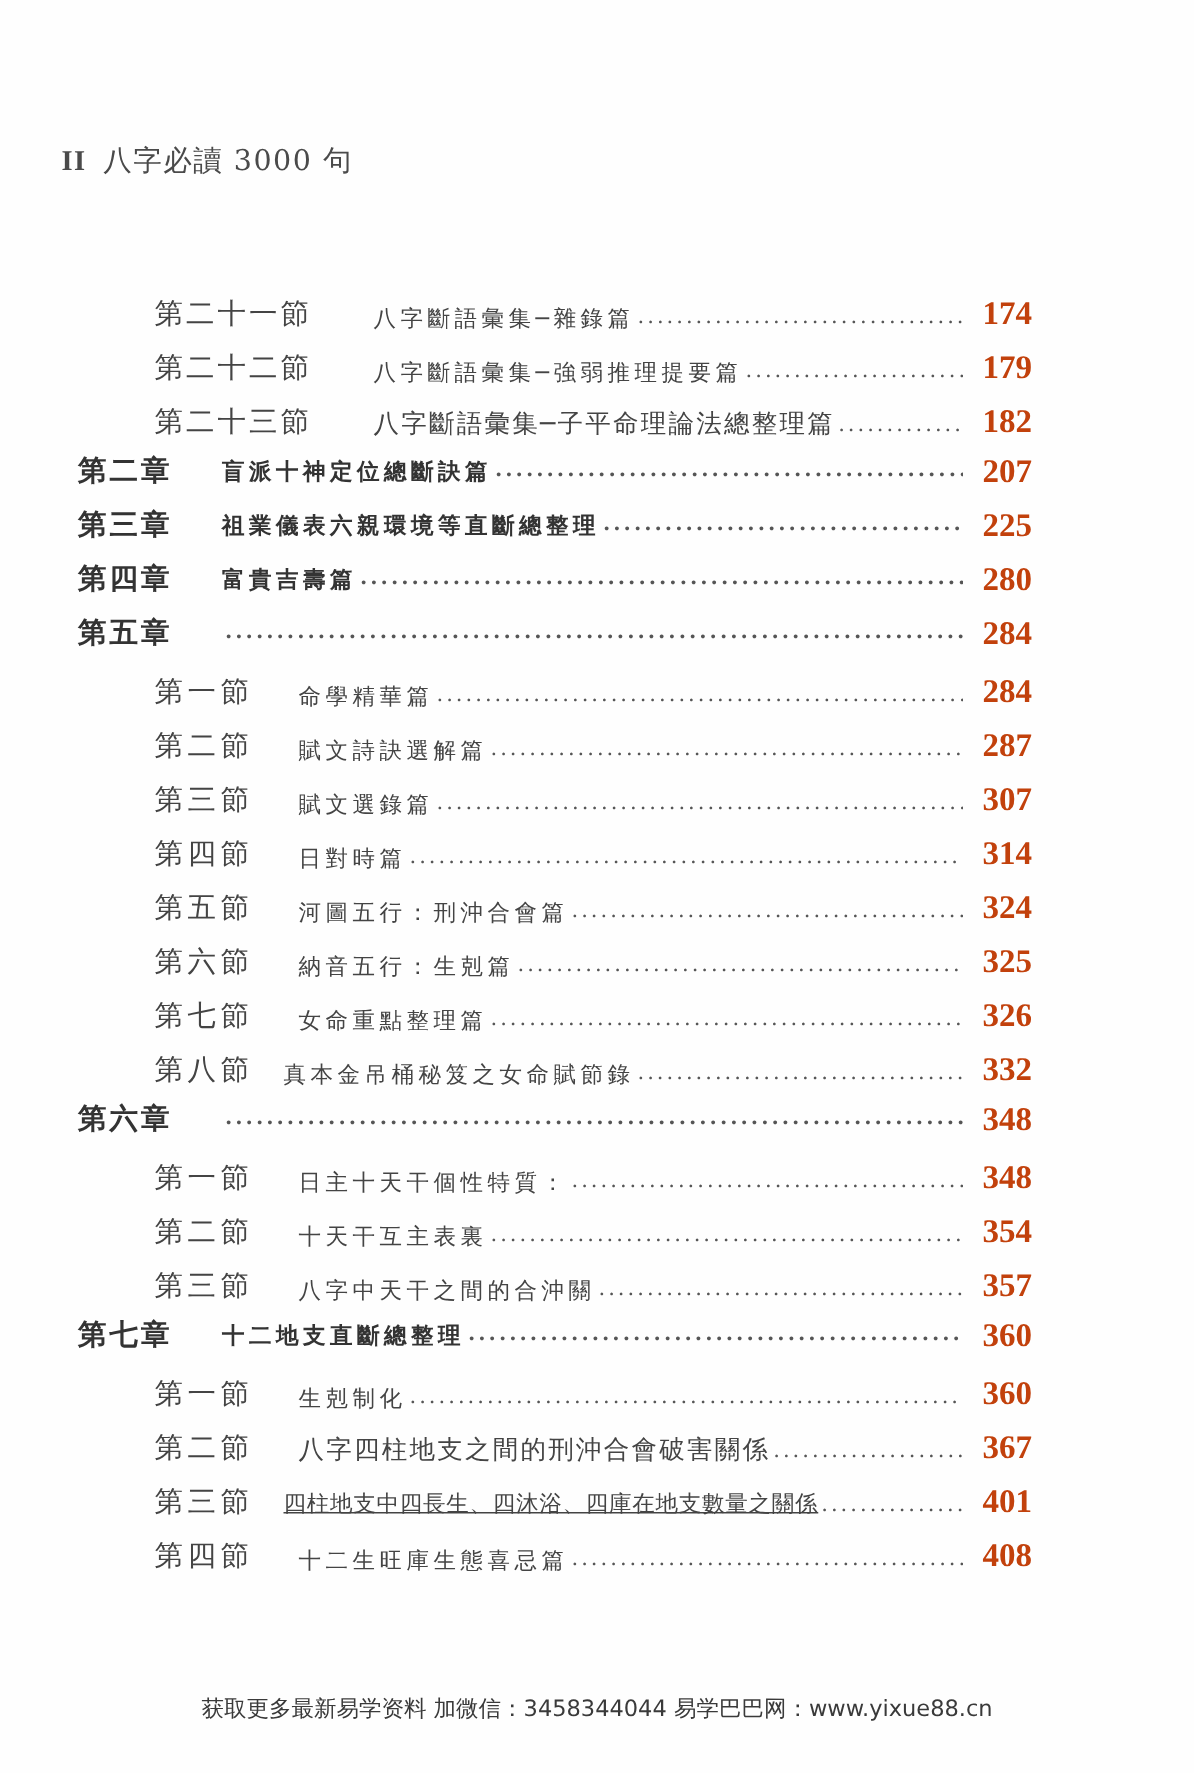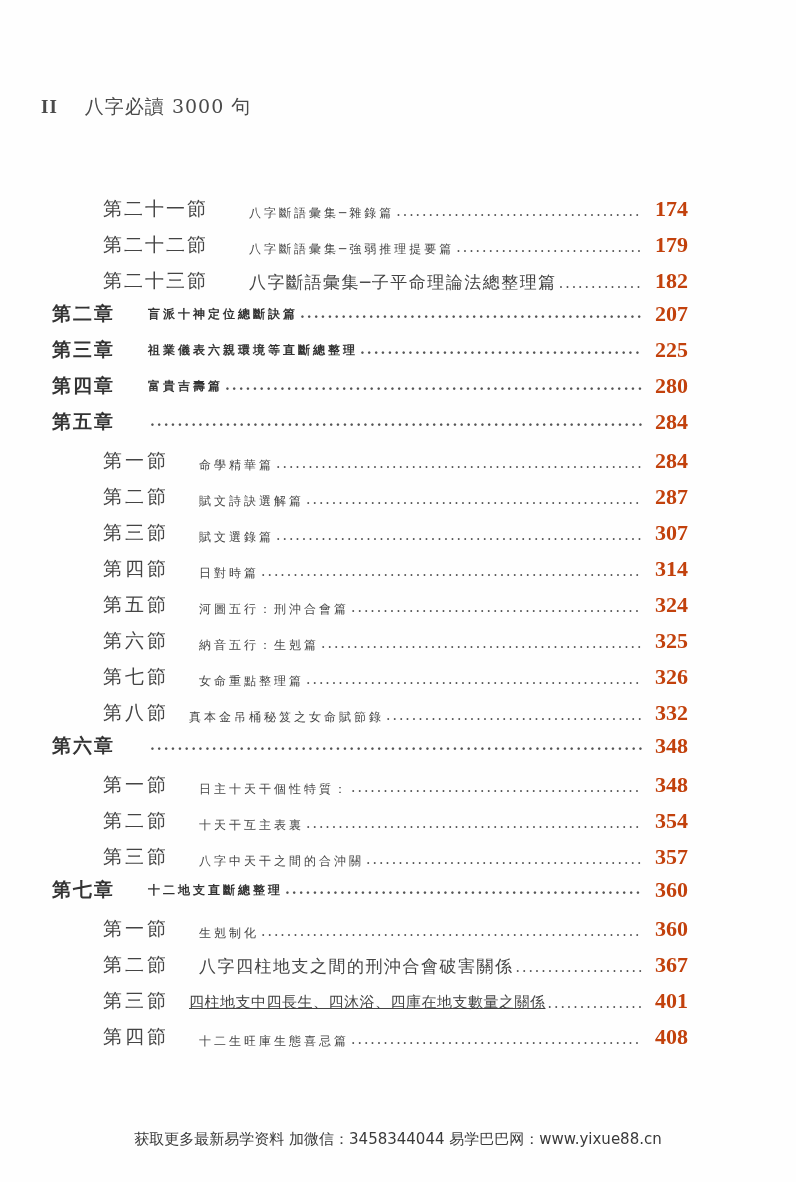--- a/index.html
+++ b/index.html
@@ -26,21 +26,21 @@
     left: 41px;
     top: 94px;
     font-size: 19px;
     letter-spacing: 1px;
     color: #4a4a4a;
     white-space: nowrap;
   }
   .running-head .folio {
     font-family: "Liberation Serif", serif;
     font-weight: bold;
-    margin-right: 20px;
+    margin-right: 4px;
   }
   .toc {
     position: absolute;
     left: 0;
     top: 190px;
     width: 796px;
   }
   .toc-row {
     position: absolute;
     height: 32px;
@@ -63,21 +63,21 @@
   .toc-num {
     font-size: 19px;
     letter-spacing: 3px;
     flex: 0 0 auto;
   }
   .toc-row.chapter .toc-num { width: 96px; letter-spacing: 2px; }
   .toc-row.section .toc-num.w3 { width: 96px; }
   .toc-row.section .toc-num.w5 { width: 146px; letter-spacing: 2px; }
   .toc-row.section .toc-num.tight { width: 86px; }
   .toc-title {
-    font-size: 12px;
+    font-size: 15px;
     letter-spacing: 3px;
     flex: 0 0 auto;
   }
   .toc-title.small {
     font-size: 15px;
     letter-spacing: 0.5px;
     padding-bottom: 2px;
     text-decoration: underline;
   }
   .toc-title.mid {

